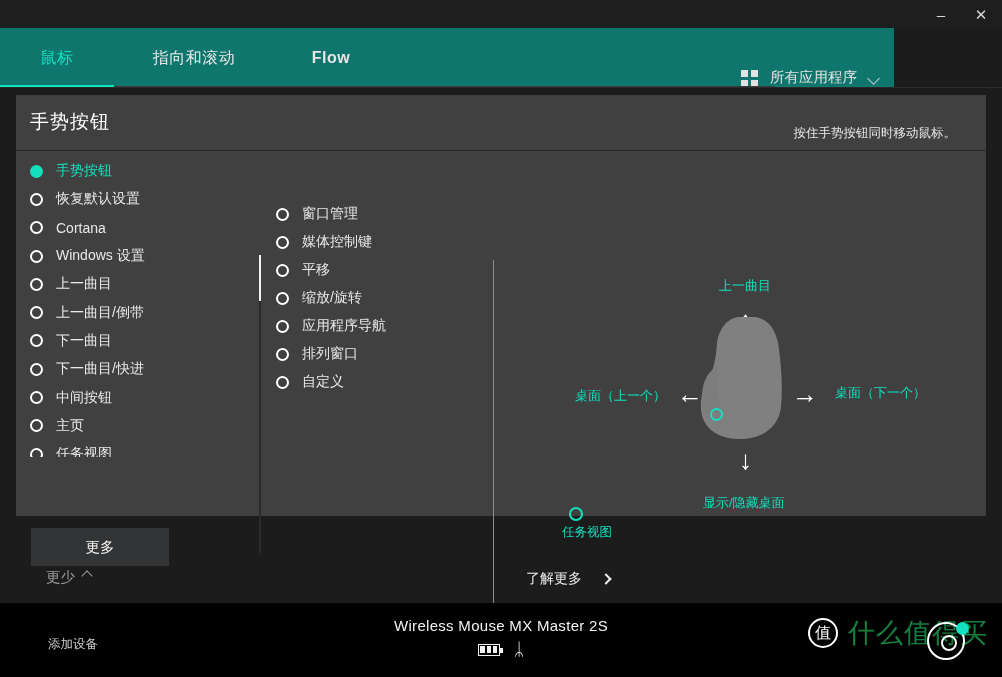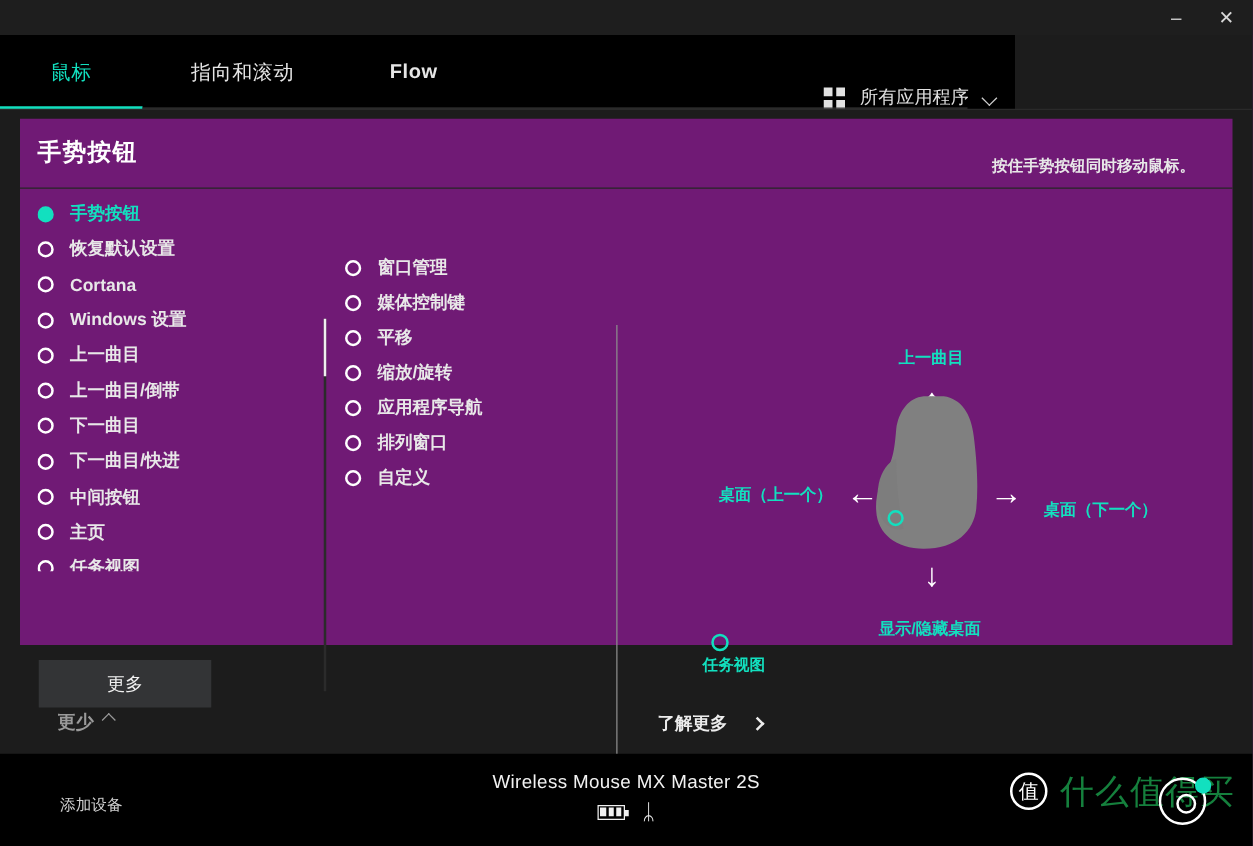--- a/index.html
+++ b/index.html
@@ -26,22 +26,22 @@
   }
   .winbtn {
     width: 30px; height: 24px;
     display: flex; align-items: center; justify-content: center;
     color: #d8d8d8; font-size: 15px; line-height: 1;
     cursor: pointer;
   }
 
   
   .tabbar {
-    position: absolute; top: 28px; left: 0; width: 812px; height: 60px;
-    background: #000000;
+    position: absolute; top: 28px; left: 0; width: 894px; height: 60px;
+    background: #0f766e;
   }
   .tabs { position: absolute; left: 0; top: 0; display: flex; height: 60px; }
   .tab {
     display: flex; align-items: center; justify-content: center;
     height: 60px; color: #e6e6e6;
     font-size: 16px; cursor: pointer; letter-spacing: .5px;
   }
   .tab.t0 { width: 114px; color: #12e0bf; }
   .tab.t1 { width: 160px; }
   .tab.t2 { width: 114px; font-weight: 600; }
@@ -67,22 +67,21 @@
   .grid-icon i { background: #e2e2e2; display: block; }
   .appsel-label { color: #e2e2e2; font-size: 14.5px; }
   .chev-down {
     width: 9px; height: 9px; border-right: 1.6px solid #cfcfcf; border-bottom: 1.6px solid #cfcfcf;
     transform: rotate(45deg); margin-bottom: 4px;
   }
 
   
   .panel {
     position: absolute; left: 16px; top: 95px; width: 970px; height: 421px;
-    background: #701a75;
-    font-weight: bold;
+    background: #404040;
   }
   .panel-head { position: relative; height: 55px; }
   .panel-title {
     position: absolute; left: 14px; top: 14px;
     color: #fff; font-size: 19px; letter-spacing: 1px;
   }
   .panel-desc {
     position: absolute; right: 30px; top: 30px;
     color: #e8e8e8; font-size: 12.5px;
   }
@@ -137,21 +136,21 @@
     background: #8c8c8c;
   }
 
   
   .diagram {
     position: absolute; left: 478px; top: 62px; width: 492px; height: 359px;
   }
   .gesture-label { position: absolute; color: #12e0bf; font-size: 13px; white-space: nowrap; }
   .lbl-up    { left: 225px; top: 120px; }
   .lbl-left  { left: 81px;  top: 230px; }
-  .lbl-right { left: 341px; top: 242px; }
+  .lbl-right { left: 341px; top: 227px; }
   .lbl-down  { left: 209px; top: 337px; }
 
   .mouse-body {
     position: absolute; left: 205px; top: 158px; width: 98px; height: 125px;
   }
   .thumb-dot {
     position: absolute; left: 216px; top: 251px;
     width: 13px; height: 13px; border-radius: 50%;
     border: 2px solid #12e0bf;
   }

